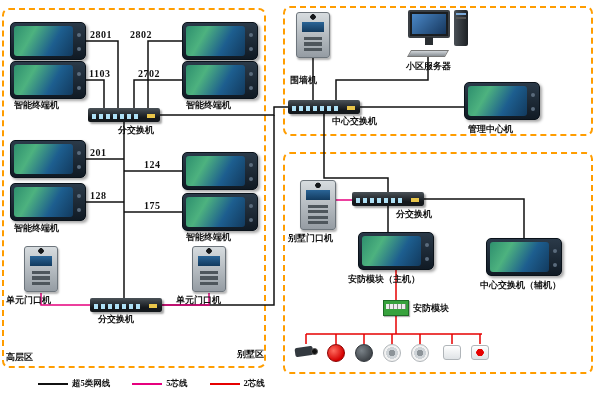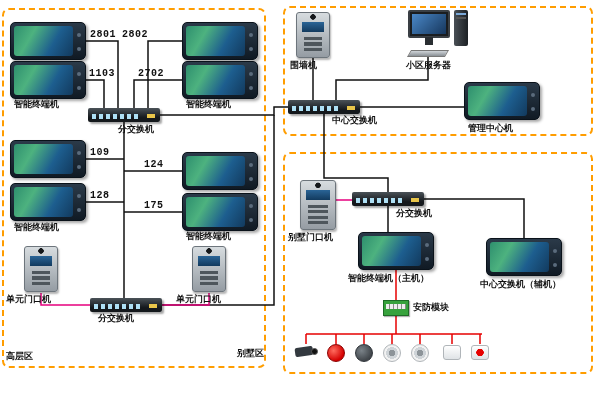--- a/index.html
+++ b/index.html
@@ -1,18 +1,18 @@
 <!DOCTYPE html>
 <html><head>
 <meta charset="utf-8">
 <style>
   * { margin:0; padding:0; box-sizing:border-box; }
   html,body { background:#ffffff; }
   .stage { position:relative; width:600px; height:400px; background:#fff; overflow:hidden;
-           font-family:Liberation Mono, monospace; }
+           font-family:Liberation Serif, serif; }
   .zone { position:absolute; border:2px dashed #ff9d00; border-radius:7px; z-index:0; }
   .wires { position:absolute; left:0; top:0; z-index:1; }
   .dev { position:absolute; z-index:2; }
   .lbl { position:absolute; z-index:3; font-size:9px; font-weight:700; color:#111; white-space:nowrap; line-height:1; }
   .num { font-size:10px; letter-spacing:.5px; }
 
   
   .tablet { width:76px; height:38px; background:linear-gradient(#2b3a49,#101a24);
             border:1px solid #0a121a; border-radius:5px; box-shadow:2px 2px 3px rgba(0,0,0,.35); }
   .tablet::before { content:""; position:absolute; left:3px; top:3px; right:12px; bottom:3px; border-radius:3px;
@@ -152,43 +152,57 @@
   <div class="dev module" style="left:383px;top:300px"></div>
   <div class="dev cam" style="left:295px;top:344px"></div>
   <div class="dev dome" style="left:327px;top:344px"></div>
   <div class="dev detdark" style="left:355px;top:344px"></div>
   <div class="dev smoke" style="left:383px;top:344px"></div>
   <div class="dev smoke" style="left:411px;top:344px"></div>
   <div class="dev sq" style="left:443px;top:345px"></div>
   <div class="dev panic" style="left:471px;top:345px"></div>
 
   <span class="lbl num" style="left:90px;top:30px">2801</span>
-  <span class="lbl num" style="left:122px;top:30px">2802</span>
+  <span class="lbl num" style="left:130px;top:30px">2802</span>
   <span class="lbl num" style="left:89px;top:69px">1103</span>
   <span class="lbl num" style="left:138px;top:69px">2702</span>
-  <span class="lbl num" style="left:90px;top:148px">109</span>
+  <span class="lbl num" style="left:90px;top:148px">201</span>
   <span class="lbl num" style="left:144px;top:160px">124</span>
   <span class="lbl num" style="left:90px;top:191px">128</span>
   <span class="lbl num" style="left:144px;top:201px">175</span>
   <span class="lbl" style="left:14px;top:101px">智能终端机</span>
   <span class="lbl" style="left:186px;top:101px">智能终端机</span>
   <span class="lbl" style="left:14px;top:224px">智能终端机</span>
   <span class="lbl" style="left:186px;top:233px">智能终端机</span>
   <span class="lbl" style="left:118px;top:126px">分交换机</span>
   <span class="lbl" style="left:6px;top:296px">单元门口机</span>
   <span class="lbl" style="left:176px;top:296px">单元门口机</span>
   <span class="lbl" style="left:98px;top:315px">分交换机</span>
   <span class="lbl" style="left:6px;top:353px">高层区</span>
 
-  <span class="lbl" style="left:290px;top:62px">围墙机</span>
+  <span class="lbl" style="left:290px;top:76px">围墙机</span>
   <span class="lbl" style="left:406px;top:62px">小区服务器</span>
   <span class="lbl" style="left:332px;top:117px">中心交换机</span>
   <span class="lbl" style="left:468px;top:125px">管理中心机</span>
 
   <span class="lbl" style="left:288px;top:234px">别墅门口机</span>
   <span class="lbl" style="left:396px;top:210px">分交换机</span>
-  <span class="lbl" style="left:348px;top:275px">智能终端机（主机）</span>
+  <span class="lbl" style="left:348px;top:275px">安防模块（主机）</span>
   <span class="lbl" style="left:480px;top:281px">中心交换机（辅机）</span>
   <span class="lbl" style="left:413px;top:304px">安防模块</span>
   <span class="lbl" style="left:237px;top:350px">别墅区</span>
 
+  <div class="legend">
+    <span class="item">
+      <i class="swatch" style="border-top-color: rgb(17, 17, 17);"></i>
+      <span class="txt">超5类网线</span>
+    </span>
+    <span class="item">
+      <i class="swatch" style="border-top-color: rgb(230, 0, 126);"></i>
+      <span class="txt">5芯线</span>
+    </span>
+    <span class="item">
+      <i class="swatch" style="border-top-color: rgb(230, 0, 0);"></i>
+      <span class="txt">2芯线</span>
+    </span>
+  </div>
 
 </div>
 
 </body></html>

